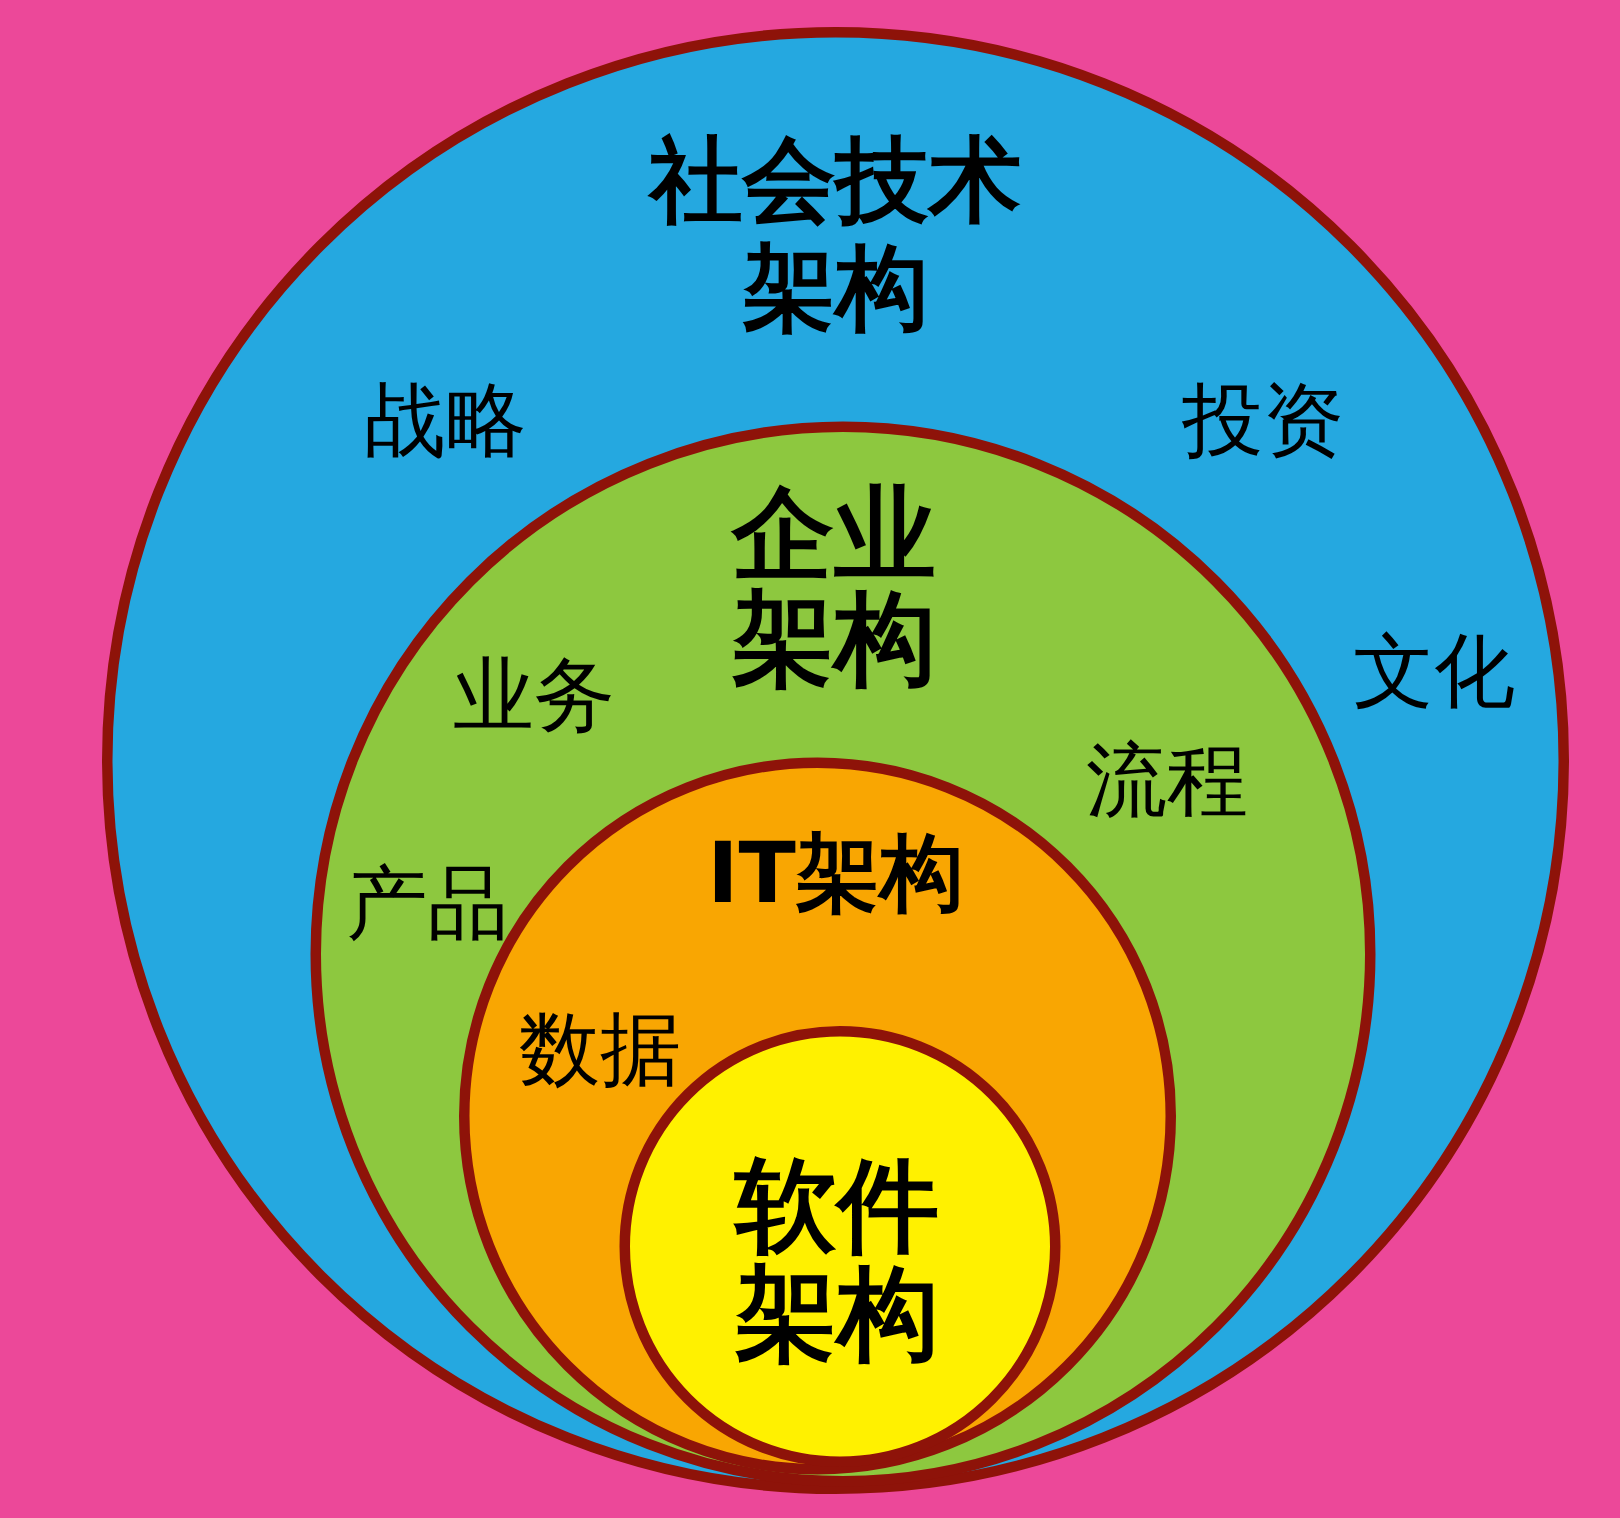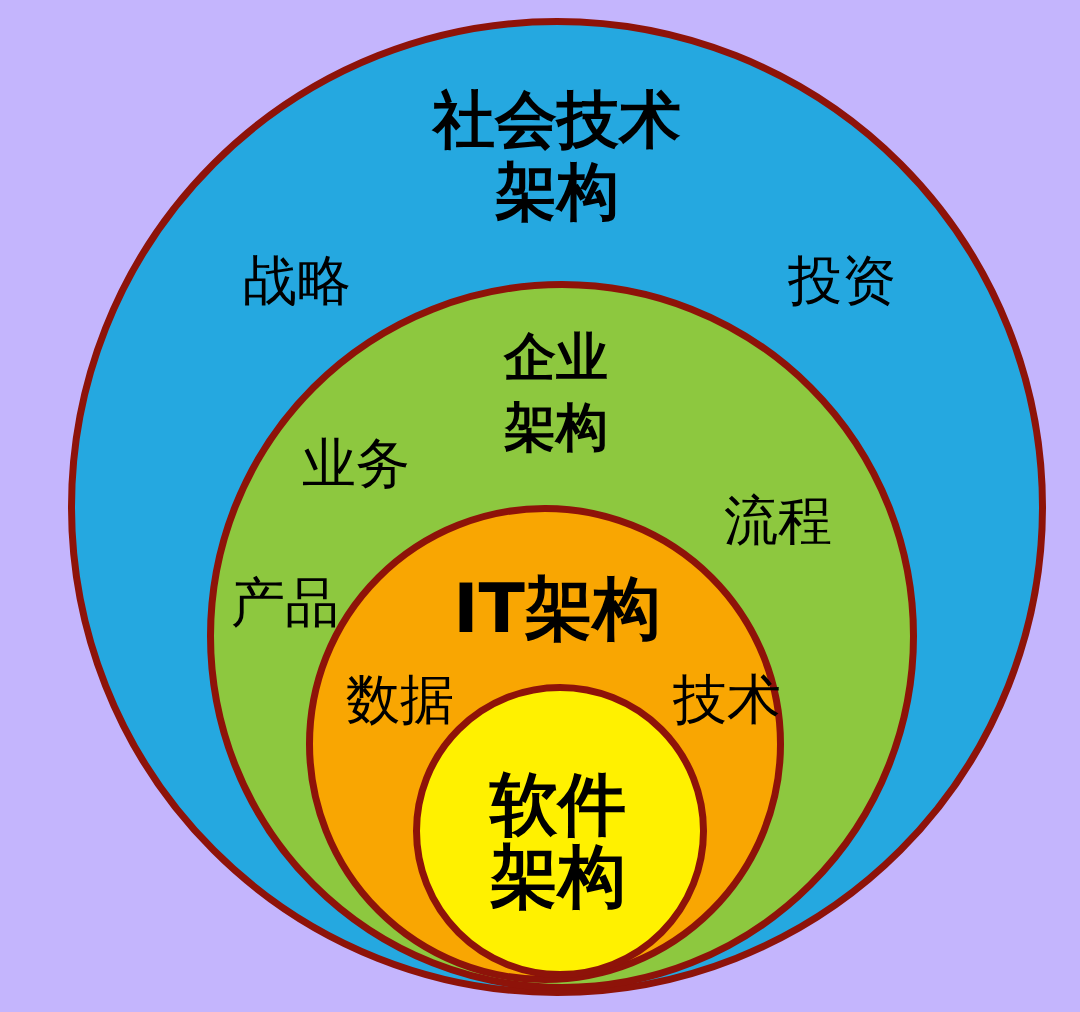--- a/index.html
+++ b/index.html
@@ -1,21 +1,21 @@
 <!DOCTYPE html>
 <html><head>
 <meta charset="utf-8">
 <style>
   html, body { margin: 0; padding: 0; background: #ffffff; }
   .stage {
     position: relative;
     width: 1080px;
     height: 1012px;
     overflow: hidden;
-    background: #c4b5fd;
+    background: #ec4899;
     font-family: "DejaVu Sans", sans-serif;
   }
   .circle {
     position: absolute;
     border-radius: 50%;
     box-sizing: border-box;
     border: 7px solid #8E1309; 
   }
   .circle-socio     { left: 68px;  top: 18px;  width: 978px; height: 978px; }
   .circle-enterprise{ left: 207px; top: 281px; width: 710px; height: 710px; }
@@ -26,22 +26,22 @@
     position: absolute;
     transform: translate(-50%, -50%);
     color: #000;
     text-align: center;
     white-space: pre-line;
     line-height: 1.16;
   }
   .title { font-weight: 700; }
 
   .t-socio      { left: 557px; top: 156px; font-size: 62px; line-height: 72px; }
-  .t-enterprise { left: 556px; top: 392px; font-size: 52px; line-height: 70px; }
-  .t-it         { left: 557px; top: 609px; font-size: 68px; }
+  .t-enterprise { left: 556px; top: 392px; font-size: 68px; line-height: 70px; }
+  .t-it         { left: 557px; top: 584px; font-size: 56px; }
   .t-software   { left: 558px; top: 841px; font-size: 68px; line-height: 72px; }
 
   .a { font-size: 54px; font-weight: 400; text-align: center; }
   .a-strategy     { left: 297px; top: 281px; }
   .a-investment   { left: 842px; top: 281px; }
   .a-organization { left: 162px; top: 447px; }
   .a-culture      { left: 956px; top: 448px; }
   .a-business     { left: 356px; top: 464px; }
   .a-process      { left: 778px; top: 521px; }
   .a-product      { left: 285px; top: 603px; }
@@ -70,24 +70,24 @@
   <div class="lbl title t-it" data-bind="diagram.layers.2.title">IT架构</div>
 
   <div class="lbl title t-software" data-bind="diagram.layers.3.title">软件
 架构</div>
 
   <div class="lbl a a-strategy" data-bind="diagram.layers.0.annotations.0">战略</div>
 
   <div class="lbl a a-investment" data-bind="diagram.layers.0.annotations.1">投资</div>
 
 
+  <div class="lbl a a-culture" data-bind="diagram.layers.0.annotations.3">文化</div>
 
   <div class="lbl a a-business" data-bind="diagram.layers.1.annotations.0">业务</div>
 
   <div class="lbl a a-product" data-bind="diagram.layers.1.annotations.2">产品</div>
 
   <div class="lbl a a-process" data-bind="diagram.layers.1.annotations.1">流程</div>
 
   <div class="lbl a a-data" data-bind="diagram.layers.2.annotations.0">数据</div>
 
-  <div class="lbl a a-technology" data-bind="diagram.layers.2.annotations.1">技术</div>
 
 </div>
 
 </body></html>

